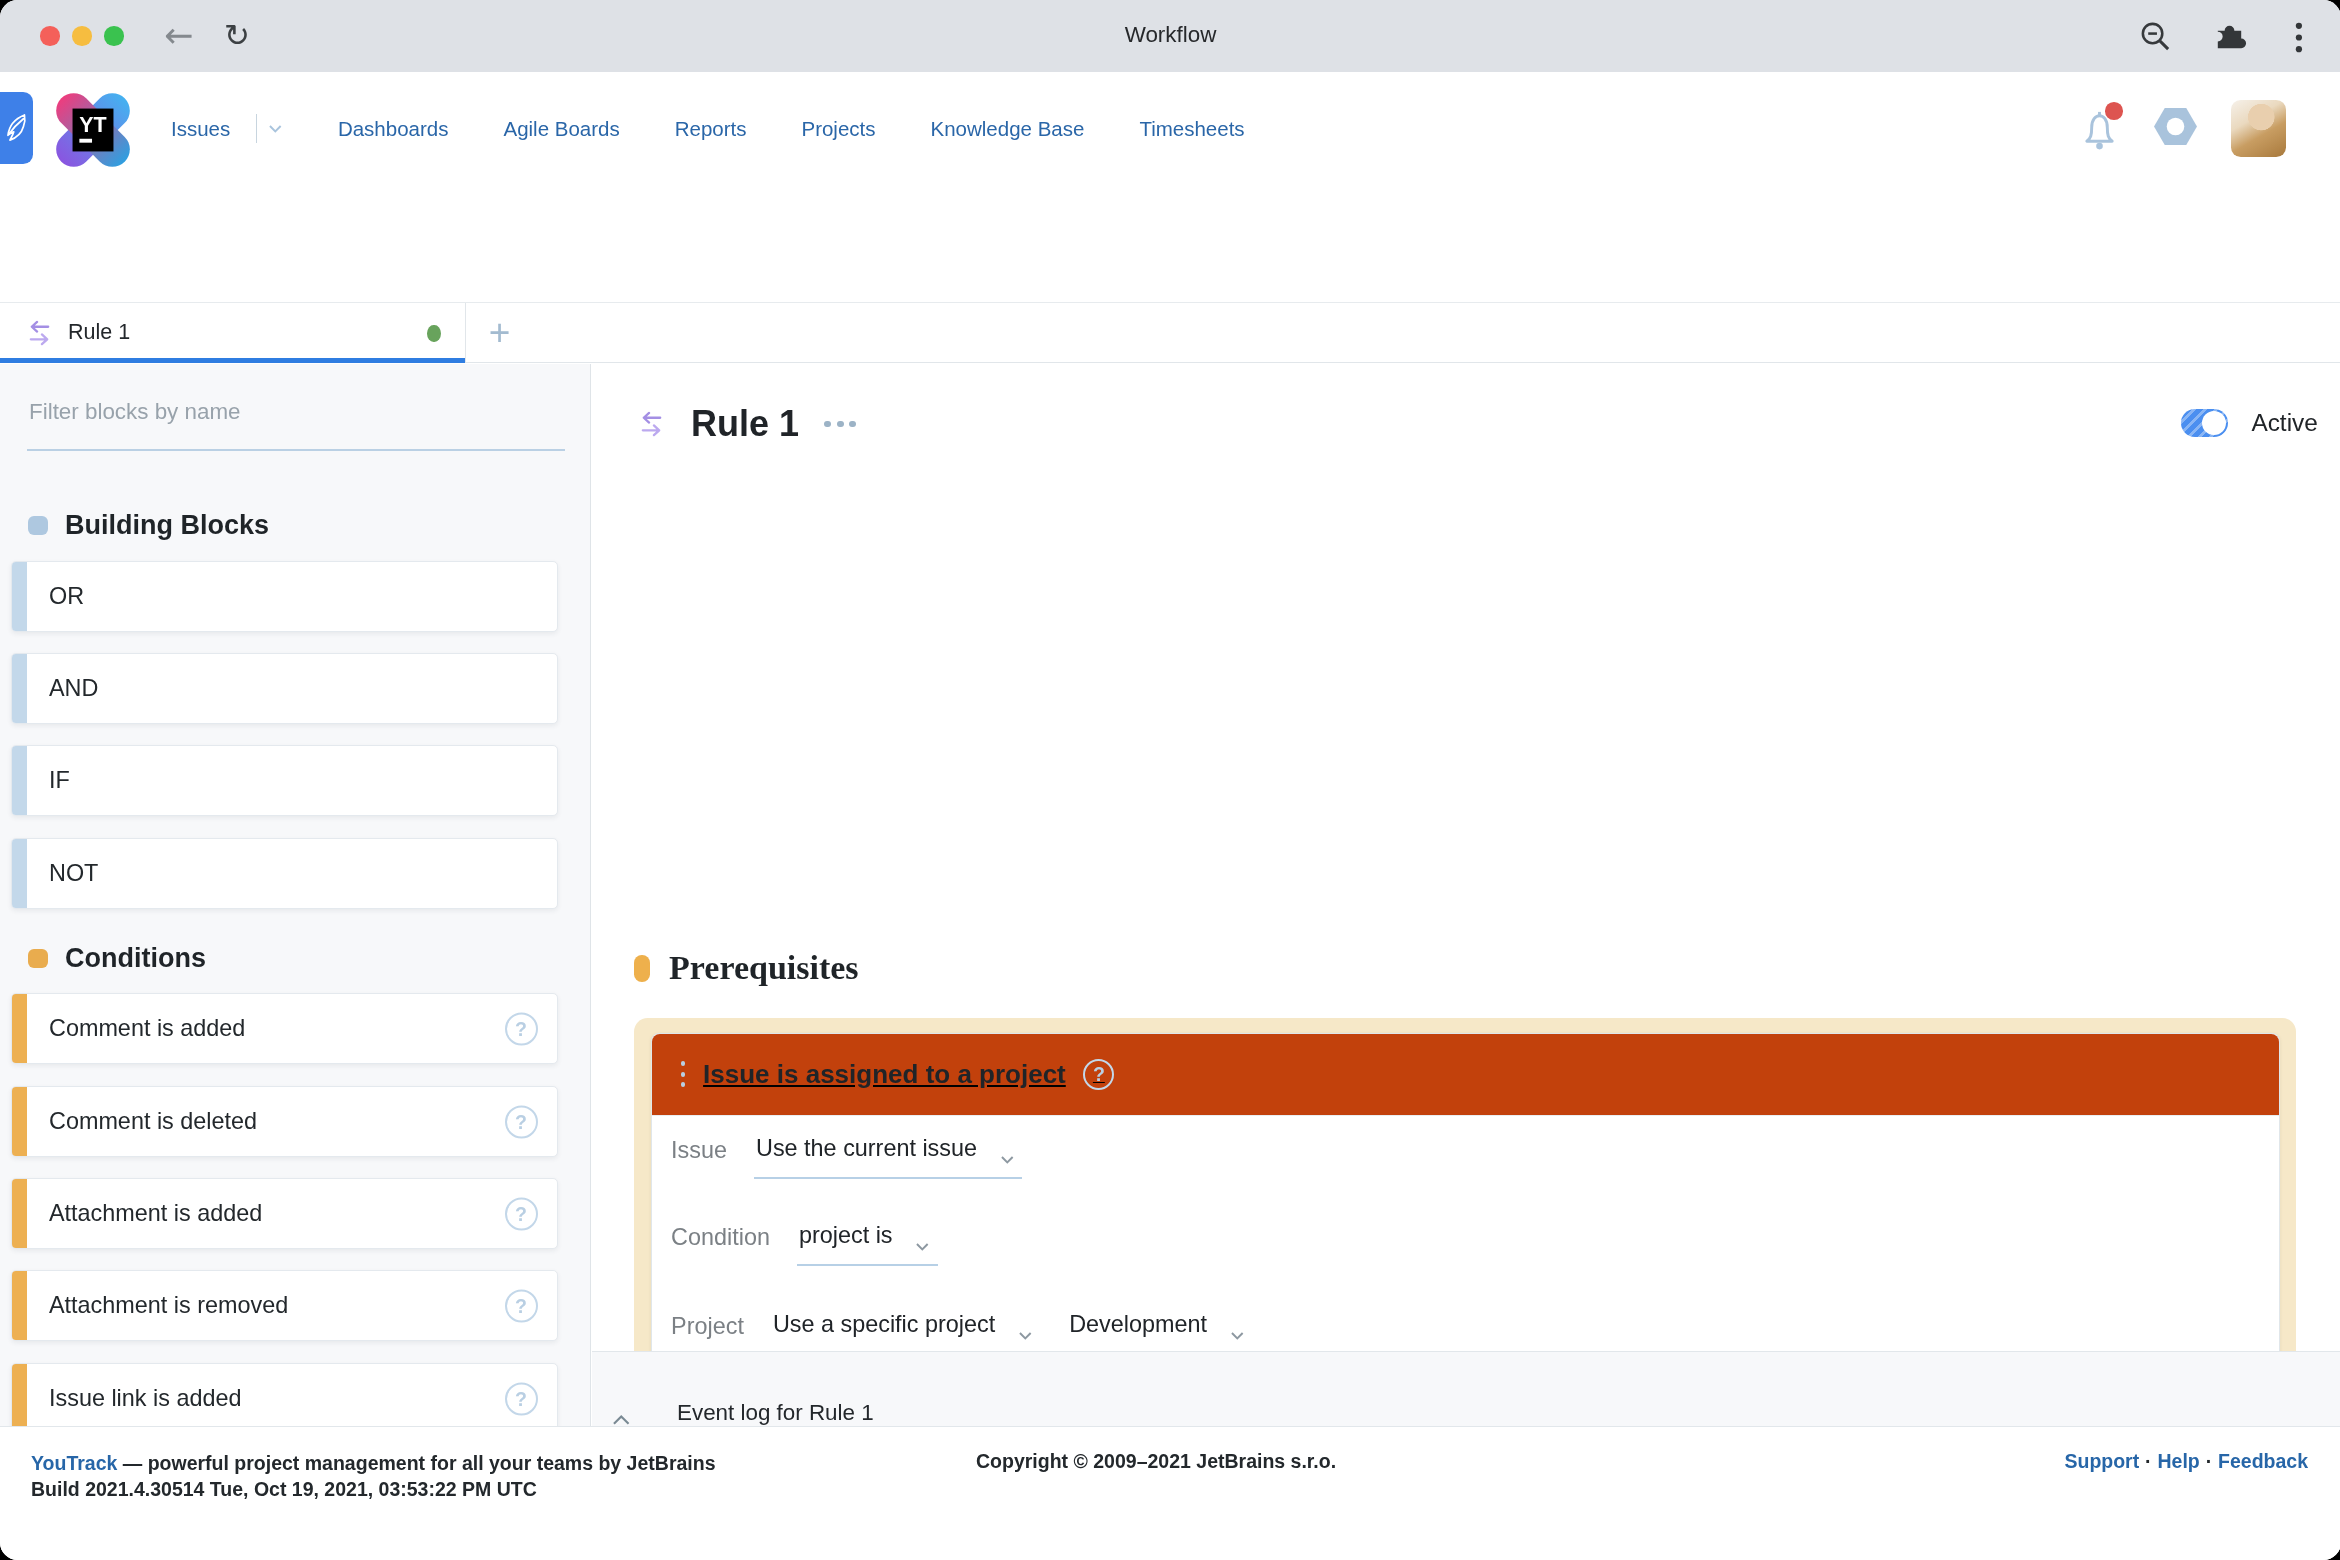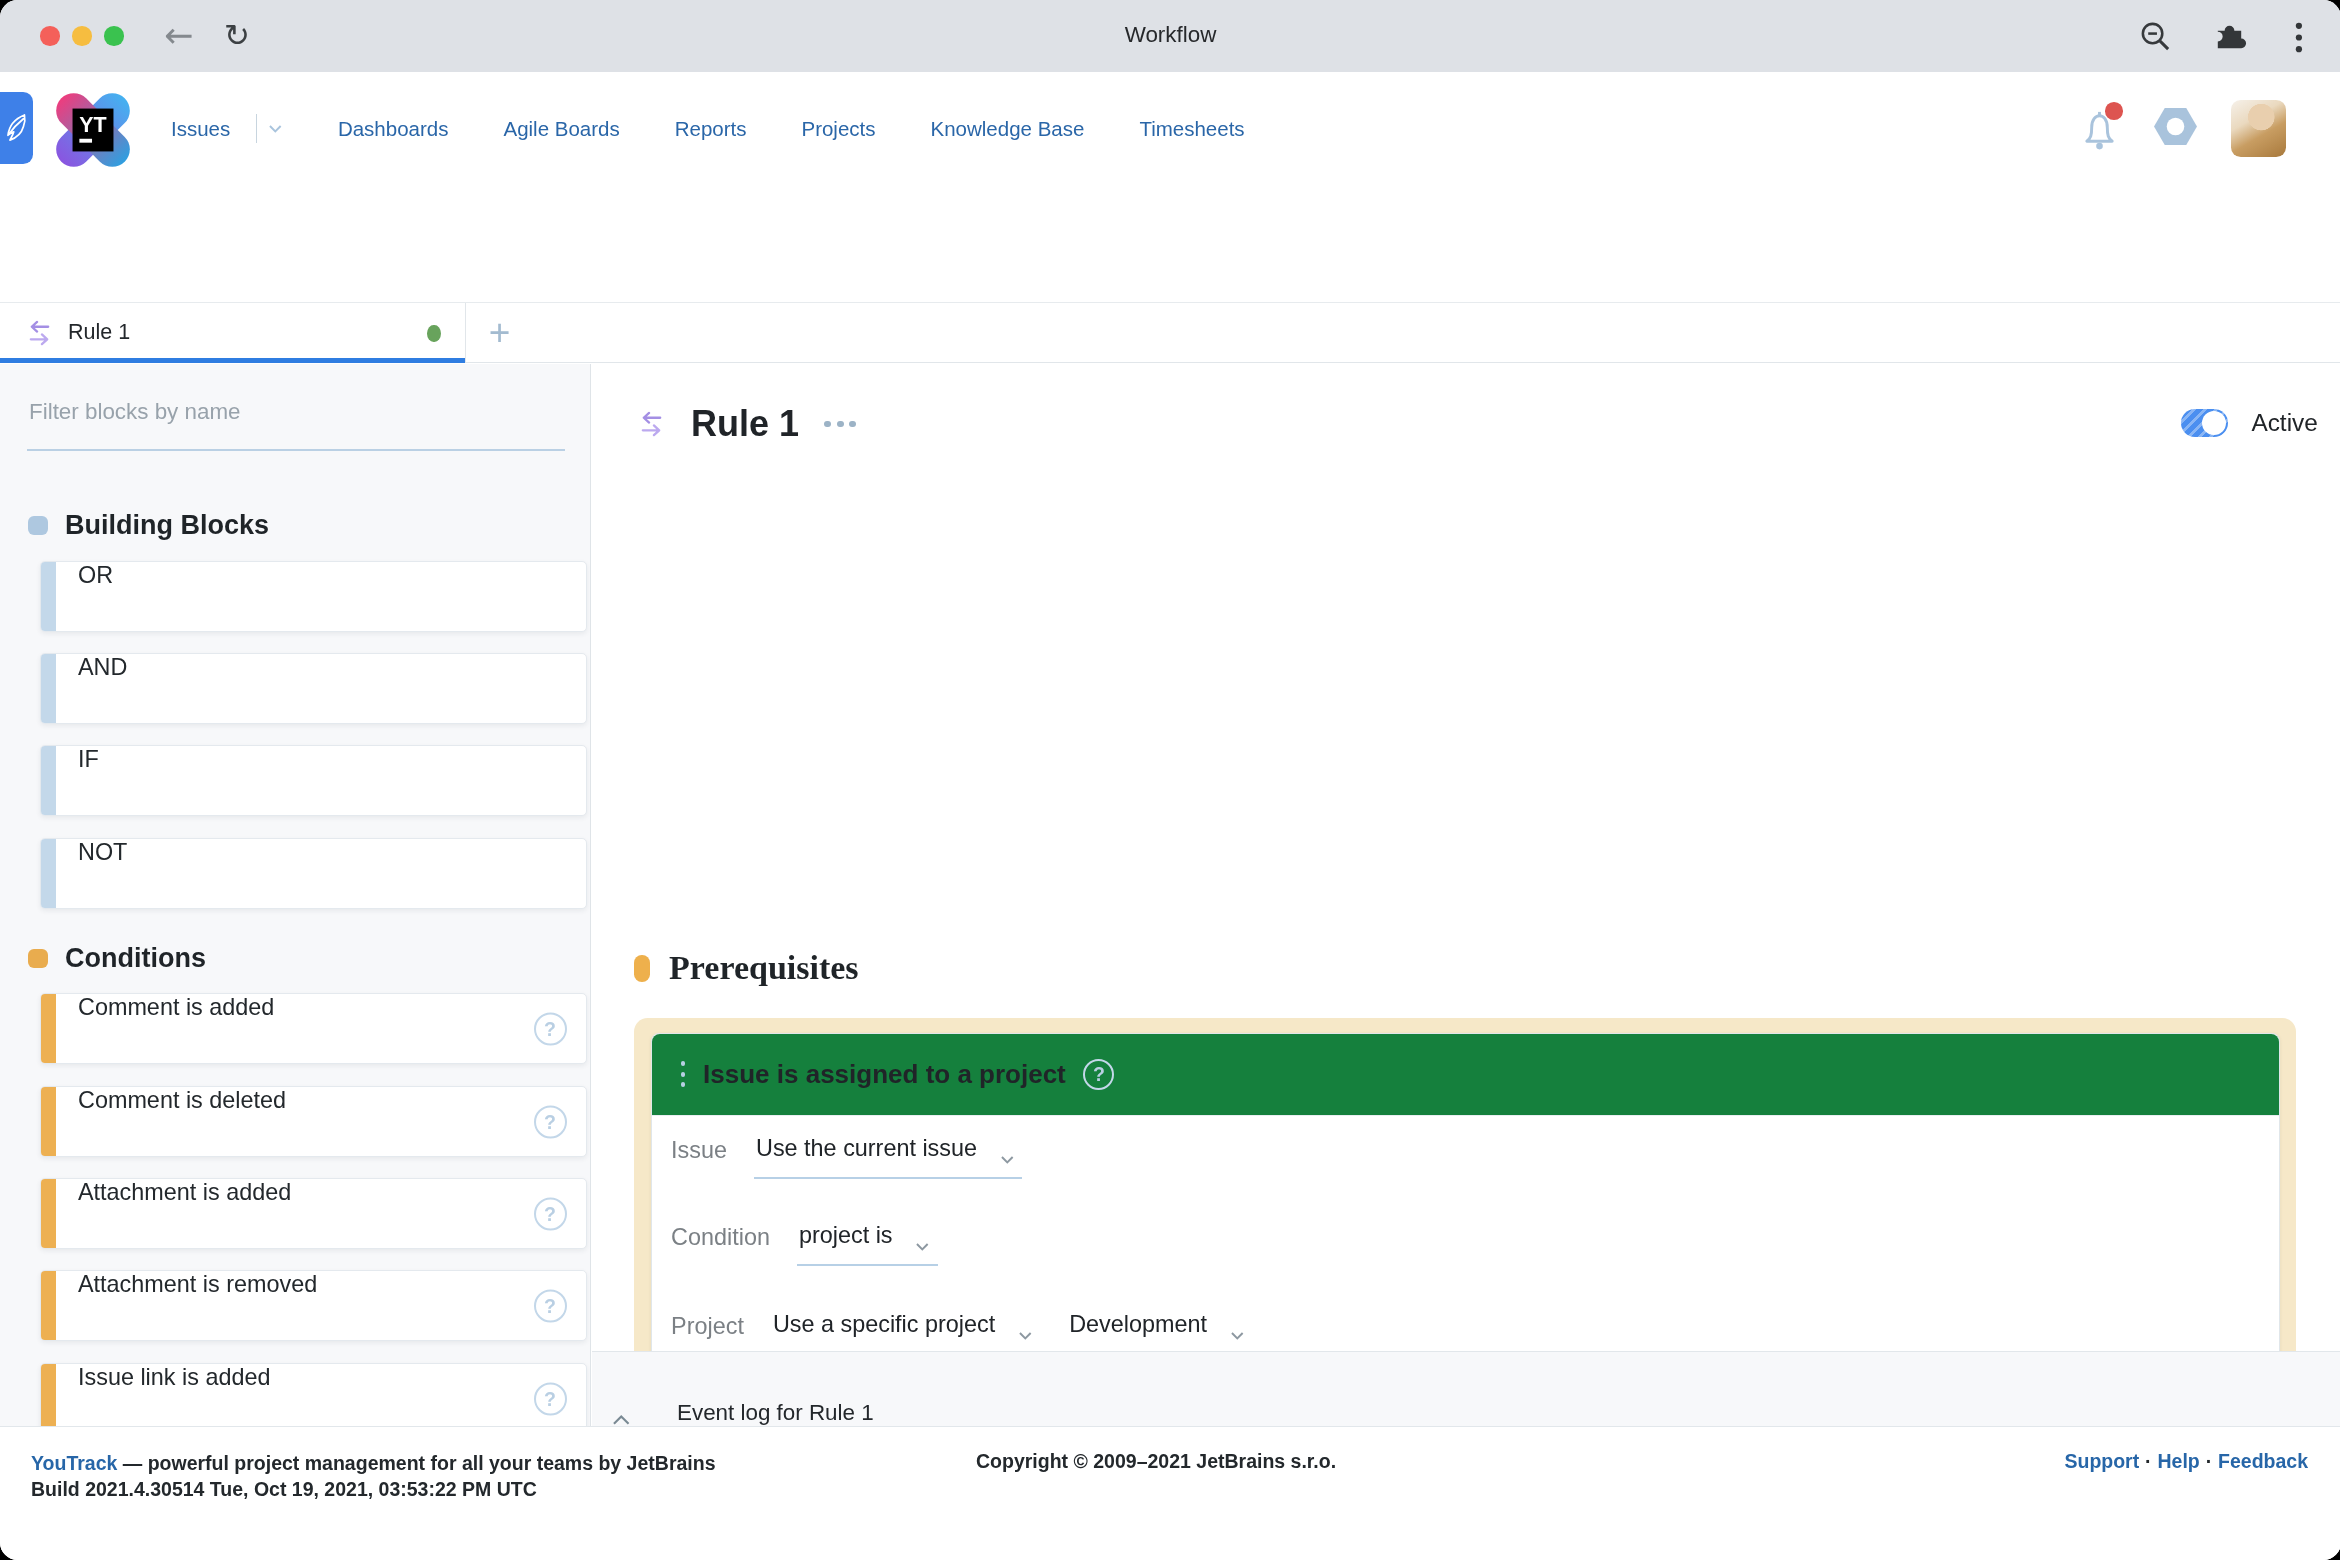--- a/index.html
+++ b/index.html
@@ -55,21 +55,21 @@
   
   .bodyrow{position:absolute;top:364px;left:0;width:100%;height:1062px;}
   .sidebar{position:absolute;left:0;top:0;width:591px;height:100%;background:#f7f8fa;border-right:1px solid #dfe4e8;box-sizing:border-box;overflow:hidden;}
   .filter{position:absolute;left:27px;top:35px;width:536px;background:transparent;border:none;outline:none;border-bottom:2px solid #bad0e4;font-size:22.4px;color:#23272b;padding:0 0 24px 2px;font-family:"Liberation Sans",sans-serif;}
   .filter::placeholder{color:#98a2ab;}
   .side-head{position:absolute;left:28px;display:flex;align-items:center;gap:17.6px;}
   .side-head .bullet{width:19.5px;height:19.5px;border-radius:5.9px;}
   .side-head .ht{font-size:27px;font-weight:700;color:#1f2428;}
   .bullet-blue{background:#aec8e0;}
   .bullet-orange{background:#e9ac4e;}
-  .card{position:absolute;left:40px;width:547px;height:71px;background:#fff;border:1px solid #e4e9ee;border-radius:4.9px;box-shadow:0 2px 4.9px rgba(30,40,50,.07);box-sizing:border-box;display:flex;cursor:grab;}
+  .card{position:absolute;left:11px;width:547px;height:71px;background:#fff;border:1px solid #e4e9ee;border-radius:4.9px;box-shadow:0 2px 4.9px rgba(30,40,50,.07);box-sizing:border-box;display:flex;align-items:center;cursor:grab;}
   .card::before{content:"";position:absolute;left:0;top:0;bottom:0;width:14.6px;border-radius:3.9px 0 0 3.9px;}
   .card.bb::before{background:#c3d8ea;}
   .card.cond::before{background:#edb052;}
   .card .lbl{margin-left:37px;font-size:23.4px;color:#23282c;}
   .help{position:absolute;right:19.5px;top:50%;transform:translateY(-50%);width:33px;height:33px;border:2.9px solid #c3d7e9;border-radius:50%;color:#b9cfe3;font-size:19.5px;font-weight:700;display:flex;align-items:center;justify-content:center;box-sizing:border-box;}
 
   
   .main{position:absolute;left:592px;top:0;width:1749px;height:100%;background:#fff;overflow:hidden;}
   .rule-head{position:absolute;left:45px;top:39px;display:flex;align-items:center;gap:25px;}
   .rule-title{font-size:36px;font-weight:700;color:#202428;}
@@ -80,21 +80,21 @@
   .infobox{position:absolute;left:35px;top:103px;width:1669px;height:78px;background:#f4f6f8;border-radius:5.9px;display:flex;align-items:center;}
   .infobox span{margin-left:29px;font-size:23.4px;color:#23272b;}
   .sec-head{position:absolute;left:42px;display:flex;align-items:center;gap:19.5px;font-family:Liberation Serif, serif;}
   .sec-head .pill{width:15.6px;height:27px;border-radius:7.8px;}
   .pill-orange{background:#eeb04c;}
   .sec-head .st{font-size:34px;font-weight:700;color:#1f2428;}
   .container{position:absolute;left:42px;width:1662px;border-radius:13.7px;}
   .container.prereq{top:654px;height:391px;background:#f6e8c8;}
   .inner{position:absolute;left:16.6px;top:14.6px;width:1629px;background:#fff;border:1px solid #e0e6ea;border-radius:7.8px;box-shadow:0 1px 3.9px rgba(30,40,50,.08);box-sizing:border-box;}
   .inner.tall{height:350px;}
-  .blk-head{position:relative;height:81px;background:#15803d;border-bottom:1px solid #e9eef1;border-radius:7.8px 7.8px 0 0;display:flex;align-items:center;}
+  .blk-head{position:relative;height:81px;background:#c2410c;border-bottom:1px solid #e9eef1;border-radius:7.8px 7.8px 0 0;display:flex;align-items:center;text-decoration:underline;}
   .drag{display:flex;flex-direction:column;gap:5.9px;margin-left:29px;}
   .drag i{width:4.9px;height:4.9px;border-radius:50%;background:#b9cfe3;}
   .blk-title{margin-left:17.6px;font-size:26px;font-weight:700;color:#202428;}
   .blk-head .help{position:static;transform:none;margin-left:17.6px;width:31px;height:31px;}
   .frow{position:absolute;left:19.5px;display:flex;align-items:flex-start;gap:27px;}
   .flabel{font-size:23.4px;color:#7b8085;padding-top:2px;}
   .sel{position:relative;border-bottom:2px solid #b7d0e6;padding:0 45px 15.6px 2px;font-size:23.4px;color:#202428;cursor:pointer;}
   .sel .chev{position:absolute;right:7.8px;top:8.8px;}
   .eventlog{position:absolute;left:0;bottom:0;width:100%;height:75px;background:#f7f8fa;border-top:1px solid #e2e7eb;display:flex;align-items:flex-end;z-index:6;box-sizing:border-box;cursor:pointer;}
   .eventlog .txt{margin-left:47px;font-size:22.4px;color:#23272b;}

